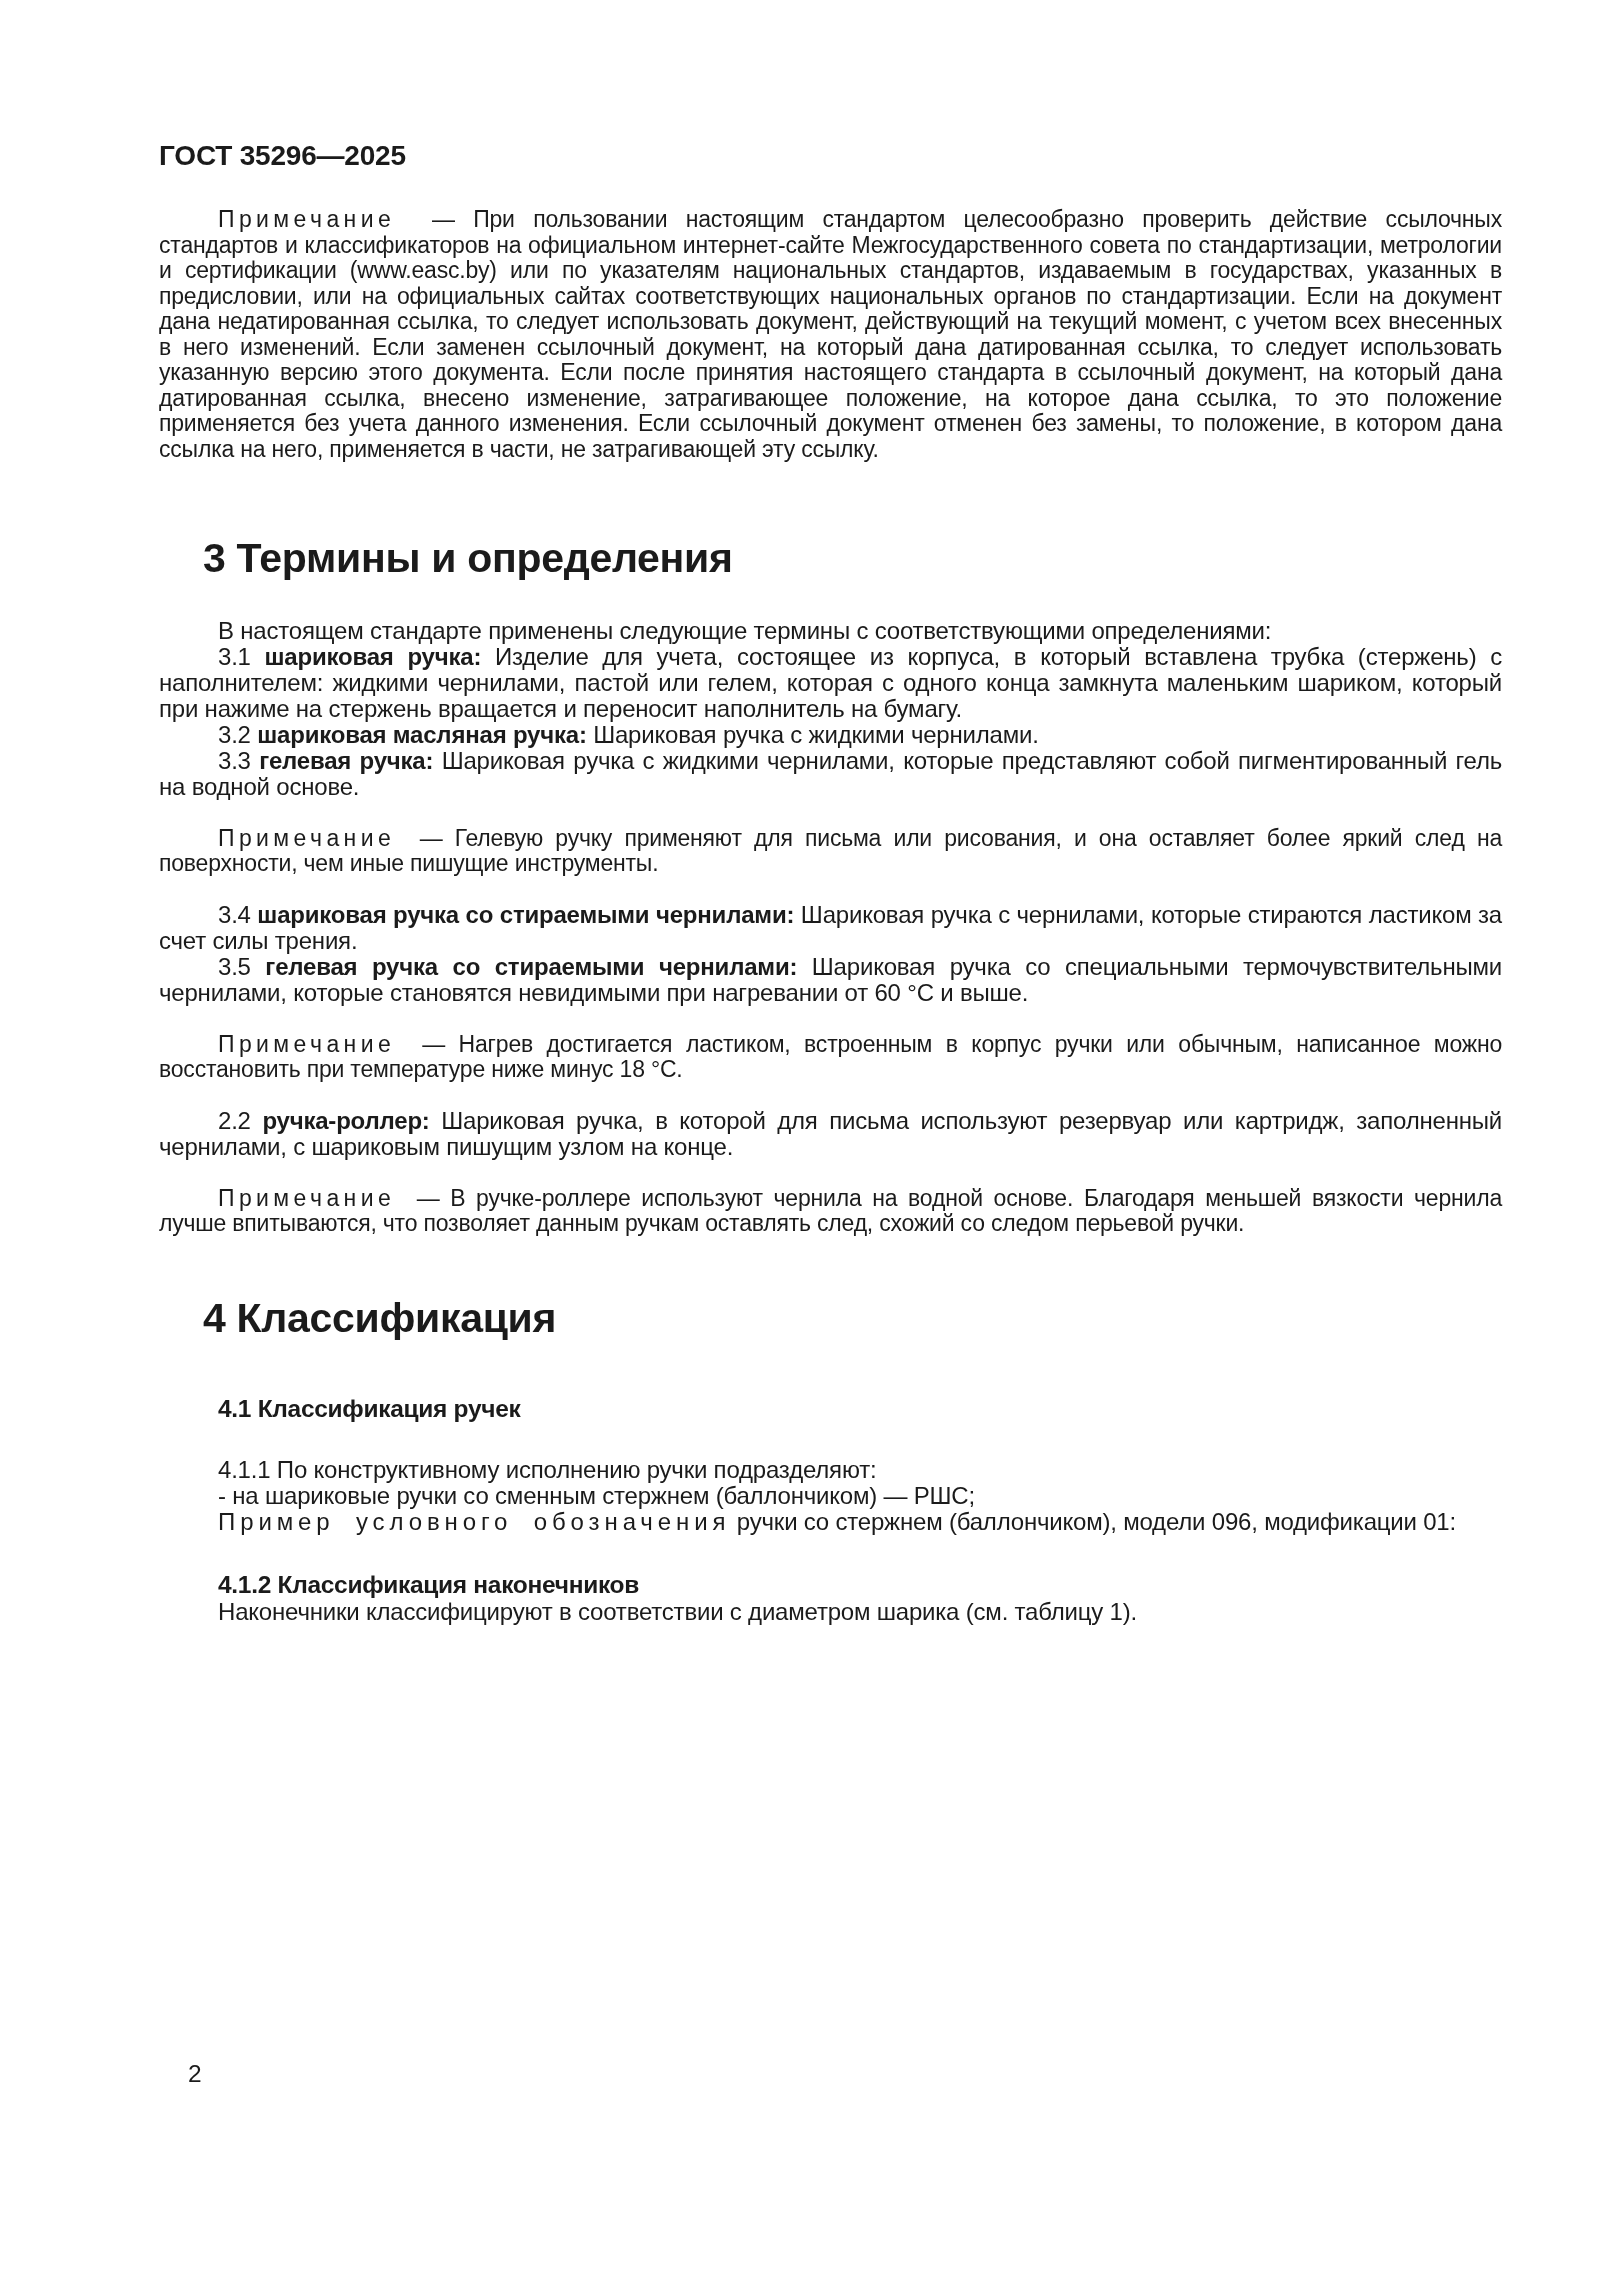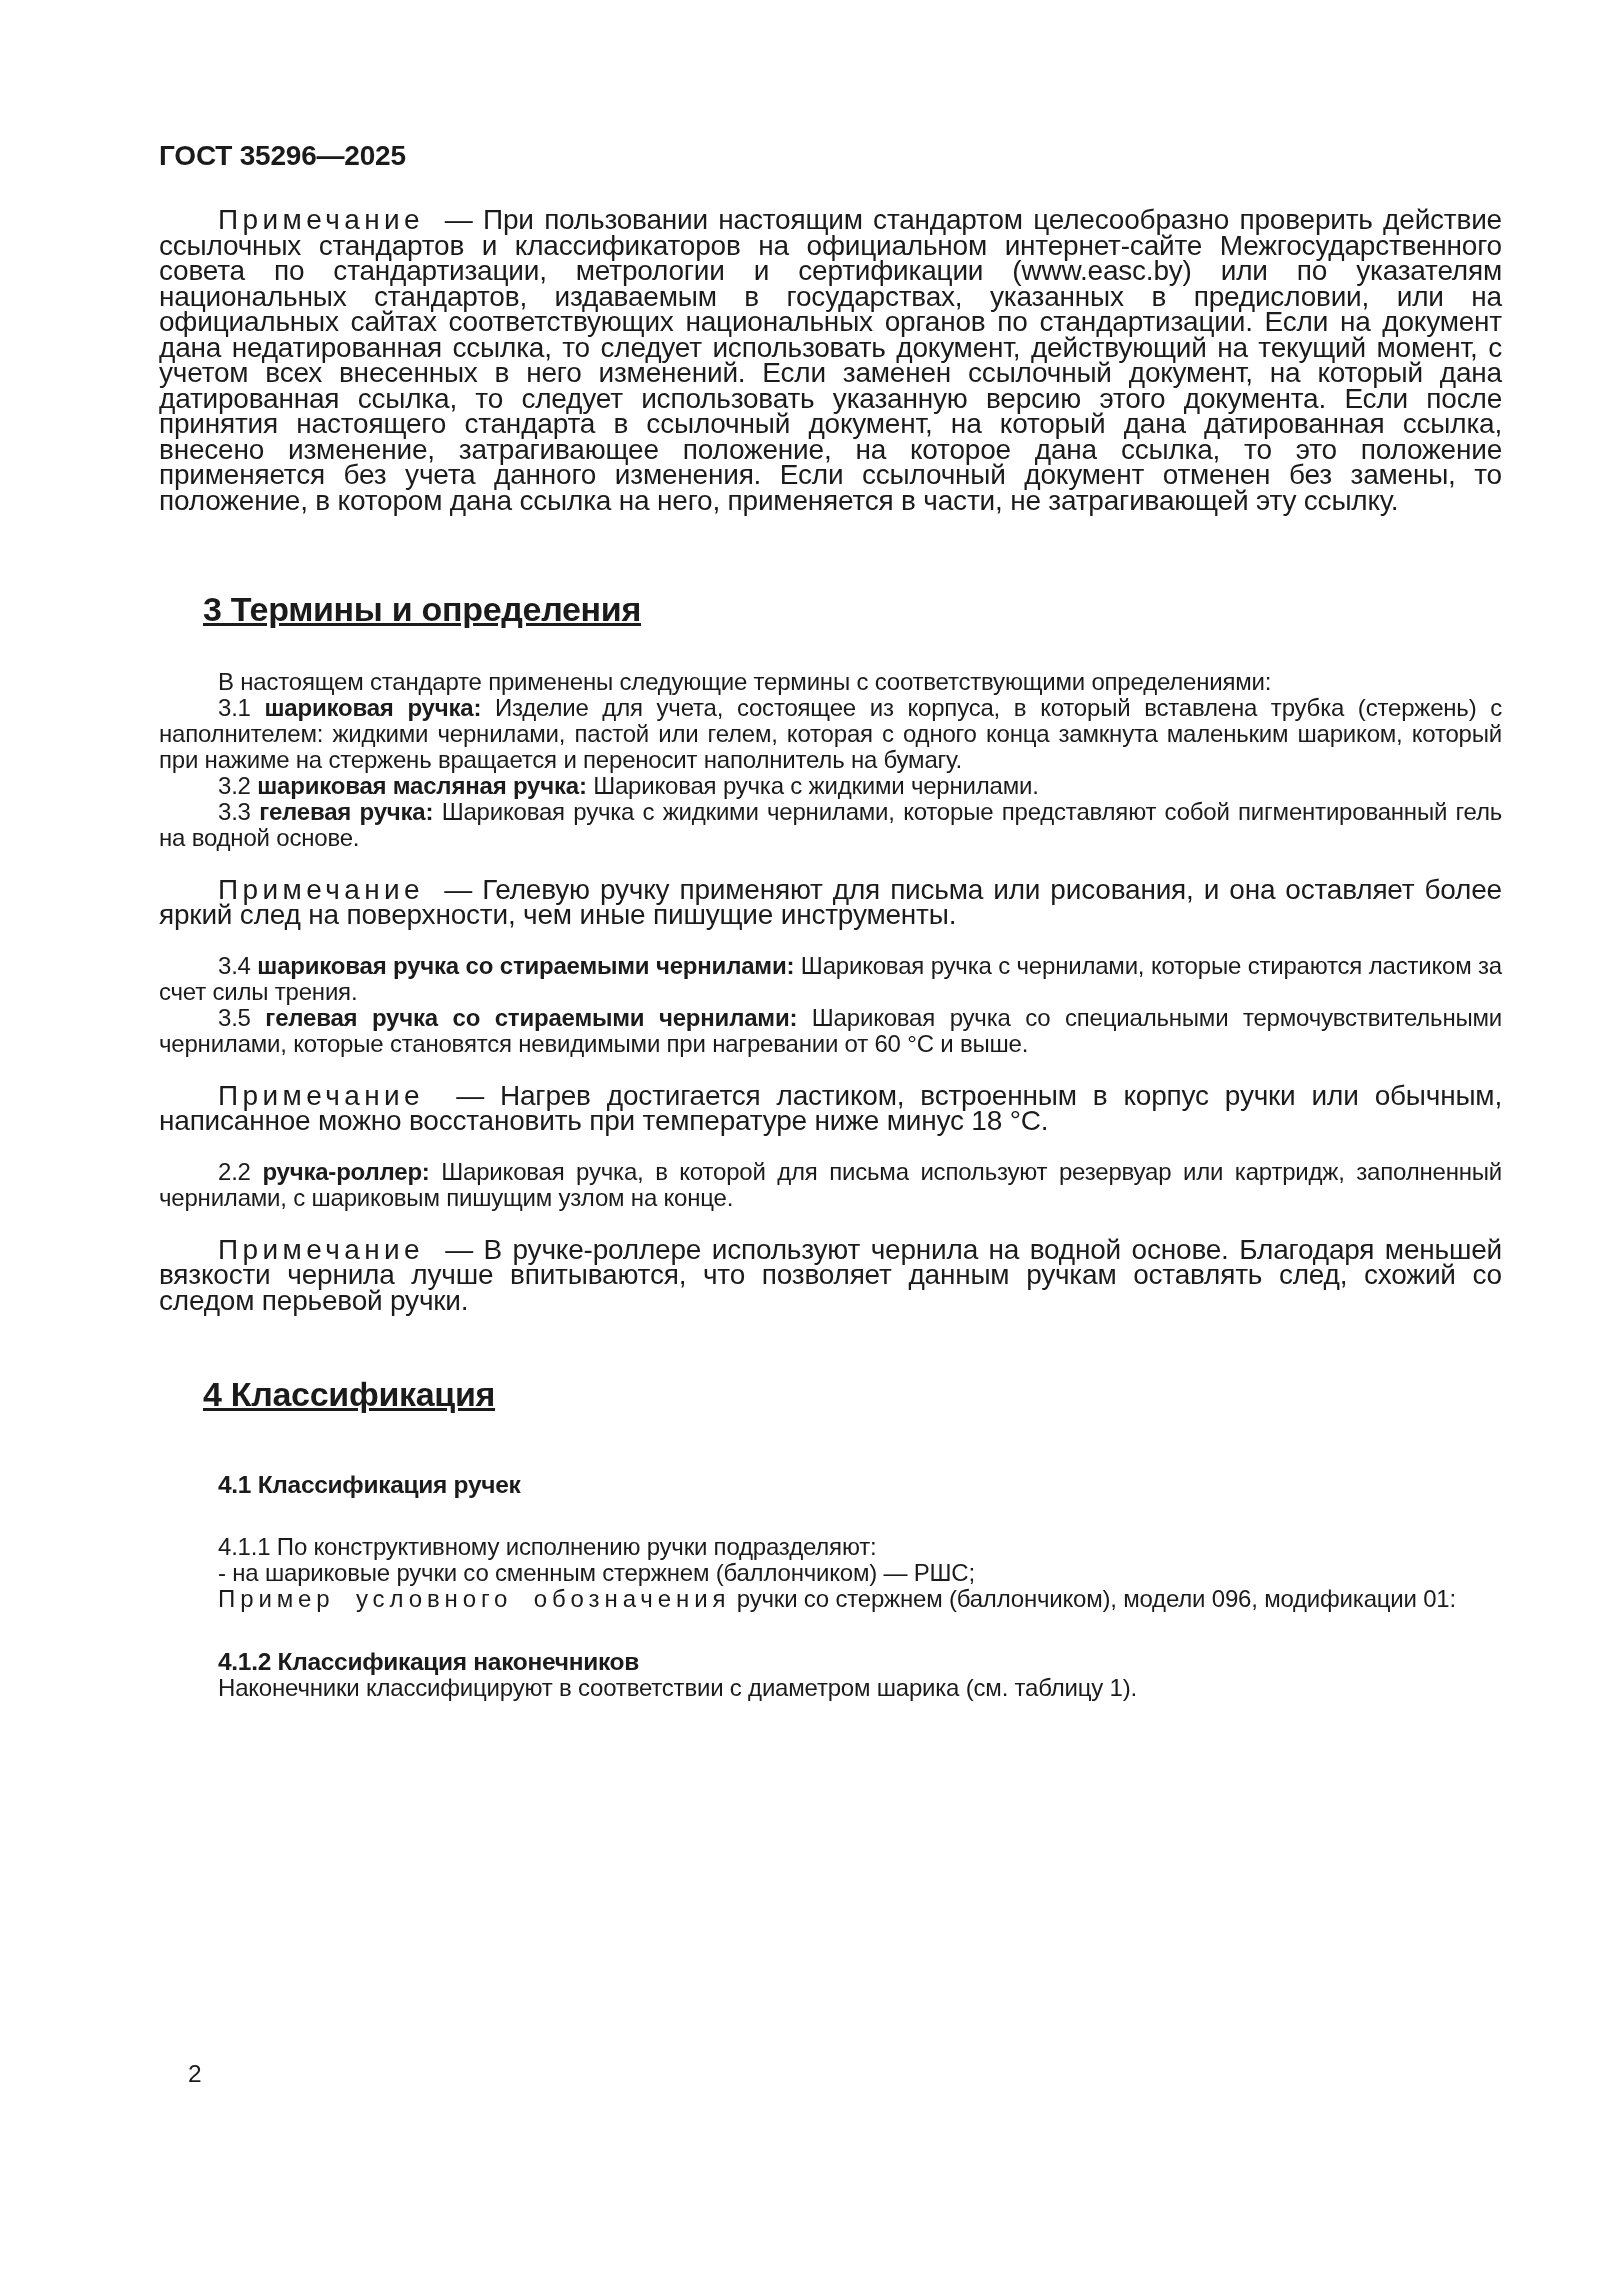--- a/index.html
+++ b/index.html
@@ -14,29 +14,28 @@
     overflow:hidden;
     padding-left:48px;
   }
   .content{position:absolute;left:159px;top:0;width:1343px;}
   .doc-code{
     margin-top:139px;
     font-size:28px;font-weight:bold;line-height:33px;
   }
   p{margin:0;}
   .body-text{font-size:24px;line-height:26px;text-align:justify;}
-  .note{font-size:28px;line-height:25.5px;text-align:justify;}
+  .note{font-size:23px;line-height:25.5px;text-align:justify;}
   .ind{text-indent:59px;}
   .note-label{letter-spacing:4.4px;}
   .intro-note{margin-top:35px;}
   .h-section{
     margin:78px 0 0 44px;
-    font-size:34px;font-weight:bold;line-height:37px;
+    font-size:41px;font-weight:bold;line-height:37px;
     letter-spacing:-0.3px;
-    text-decoration:underline;
   }
   .terms-intro{margin-top:41px;}
   .b{font-weight:bold;}
   .mid-note{margin:25.5px 0;}
   .h-sub{
     font-size:24.5px;font-weight:bold;line-height:26.5px;
     text-indent:59px;letter-spacing:-0.3px;
   }
   .h4-gap{margin-top:63px;}
   .s41-gap{margin-top:59px;}

